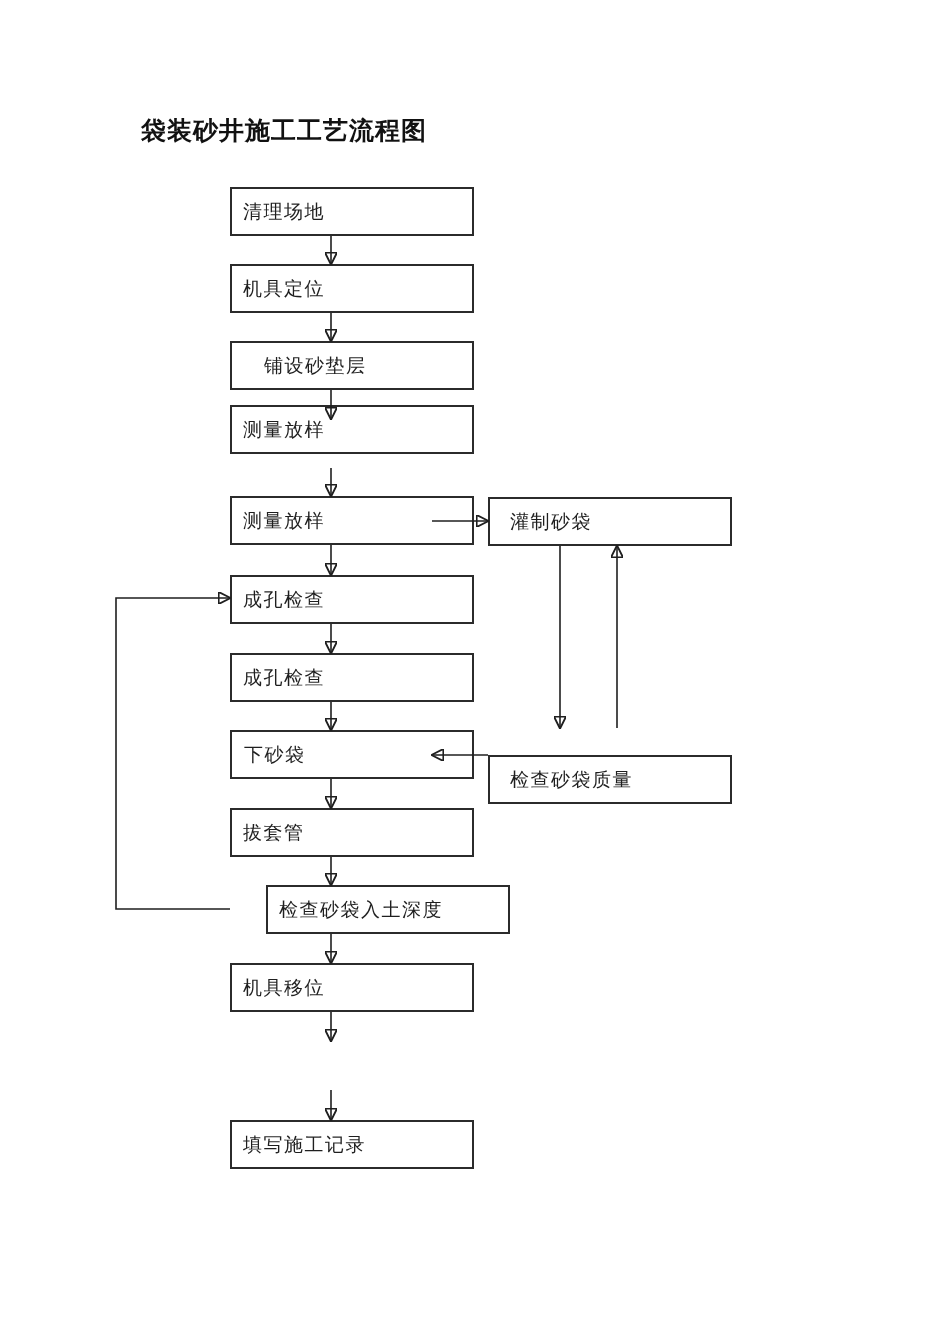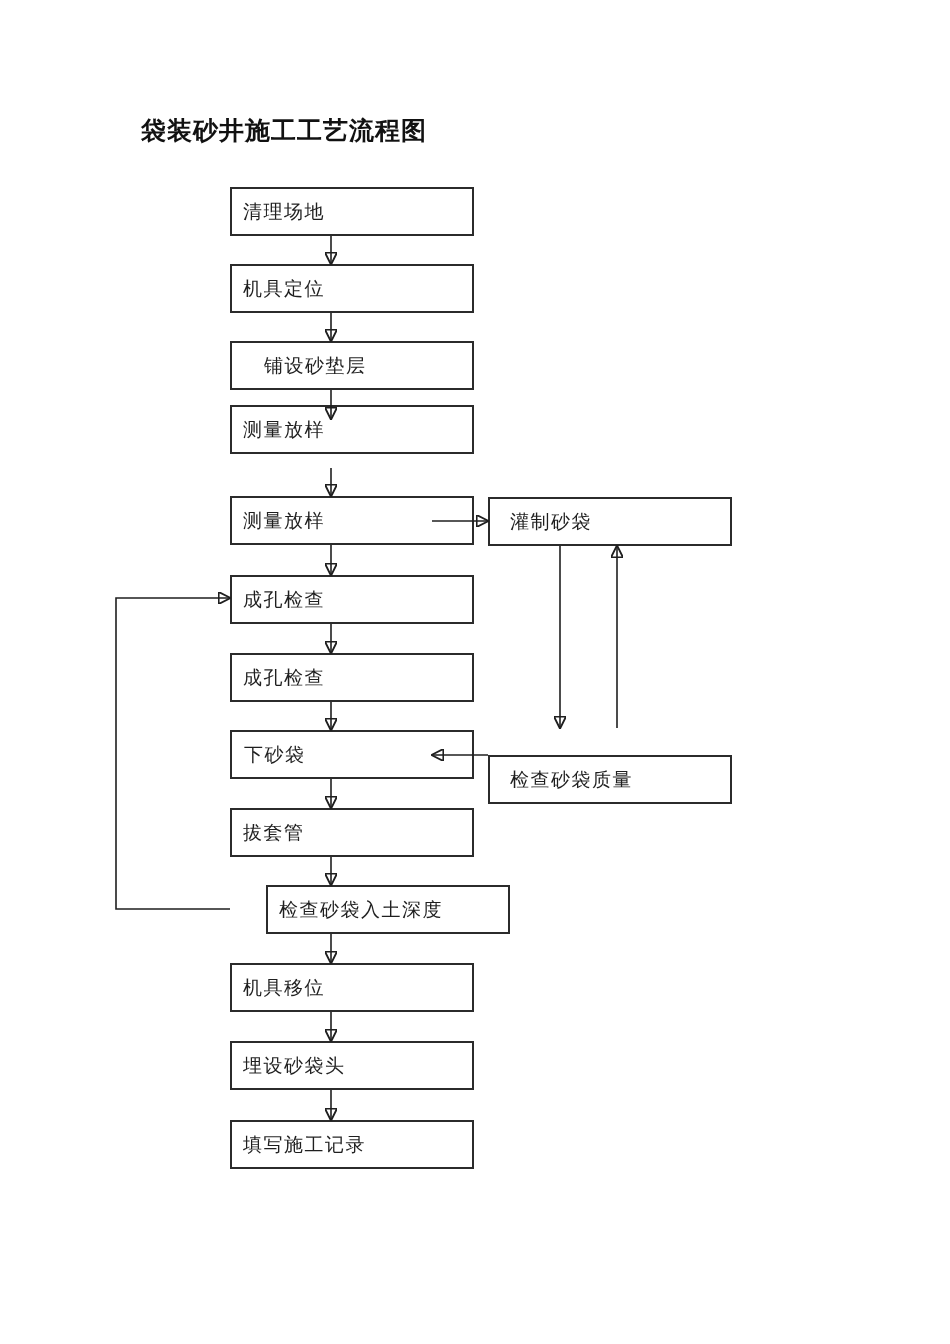--- a/index.html
+++ b/index.html
@@ -85,21 +85,20 @@
   <div class="flow-box main b2">机具定位</div>
   <div class="flow-box main b3">铺设砂垫层</div>
   <div class="flow-box main b4">测量放样</div>
   <div class="flow-box main b5">测量放样</div>
   <div class="flow-box main b6">成孔检查</div>
   <div class="flow-box main b7">成孔检查</div>
   <div class="flow-box main b8">下砂袋</div>
   <div class="flow-box main b9">拔套管</div>
   <div class="flow-box main b10">检查砂袋入土深度</div>
   <div class="flow-box main b11">机具移位</div>
-  <div class="flow-box main b12">埋设砂袋头</div>
   <div class="flow-box main b13">填写施工记录</div>
 
   <div class="flow-box side s1">灌制砂袋</div>
   <div class="flow-box side s2">检查砂袋质量</div>
 
   <svg id="connector-layer" viewBox="0 0 950 1344" xmlns="http://www.w3.org/2000/svg">
     <defs>
       <marker id="arrow" viewBox="0 0 10 10" refX="9.5" refY="5" markerWidth="8.5" markerHeight="7.5" orient="auto-start-reverse">
         <path d="M0,0 L10,5 L0,10 Z" fill="#1f1f1f" stroke="none"></path>
       </marker>

